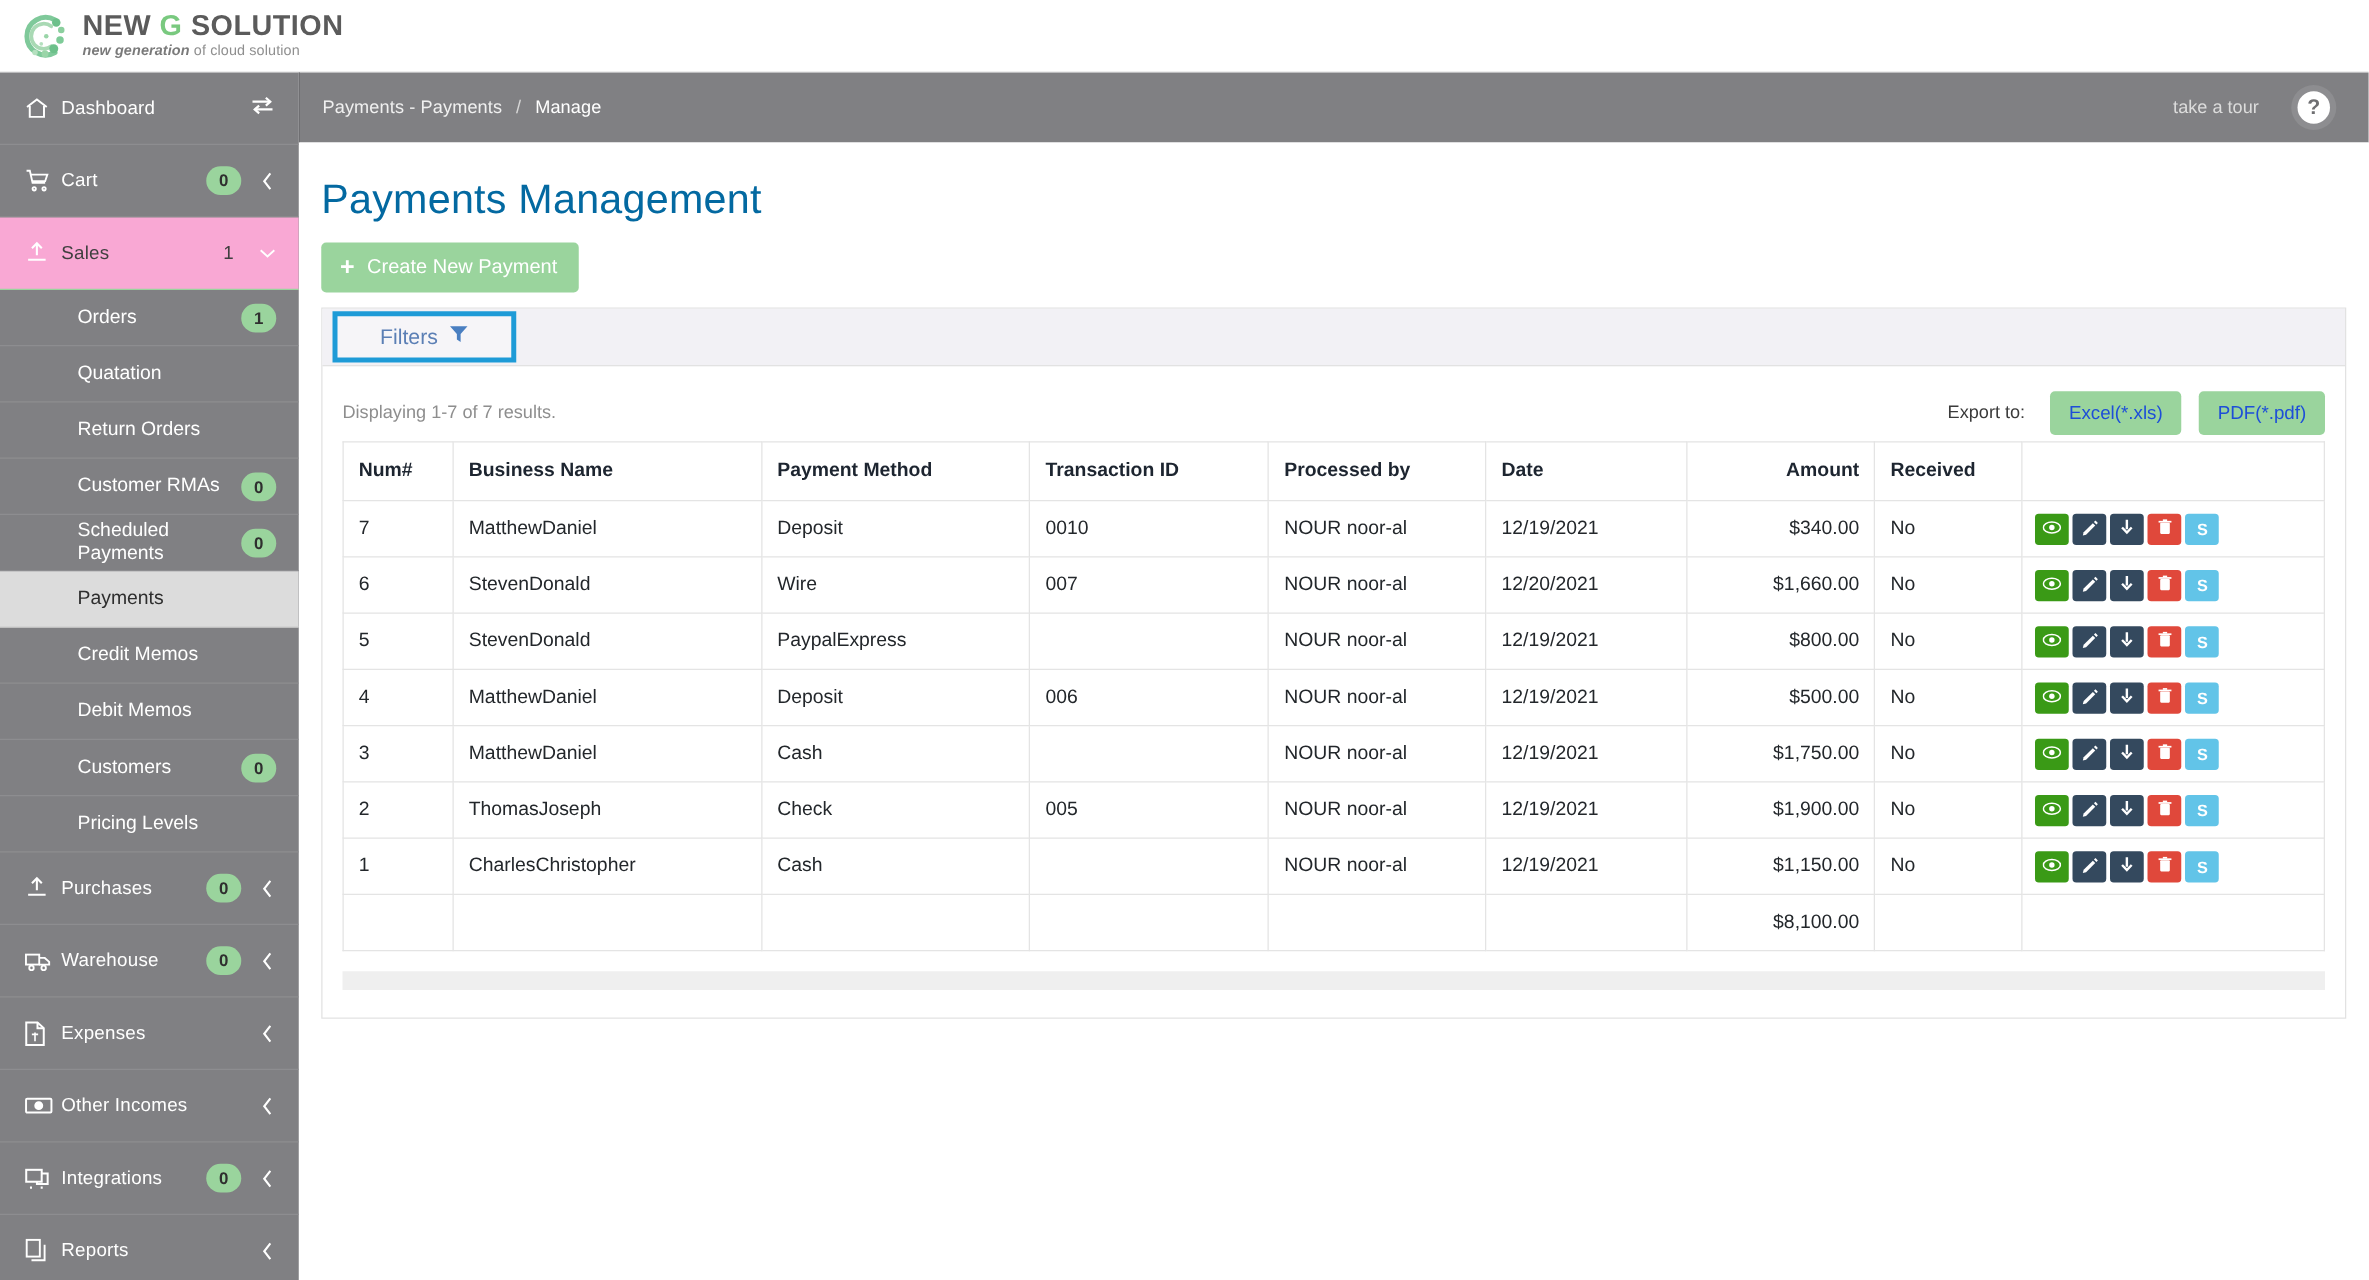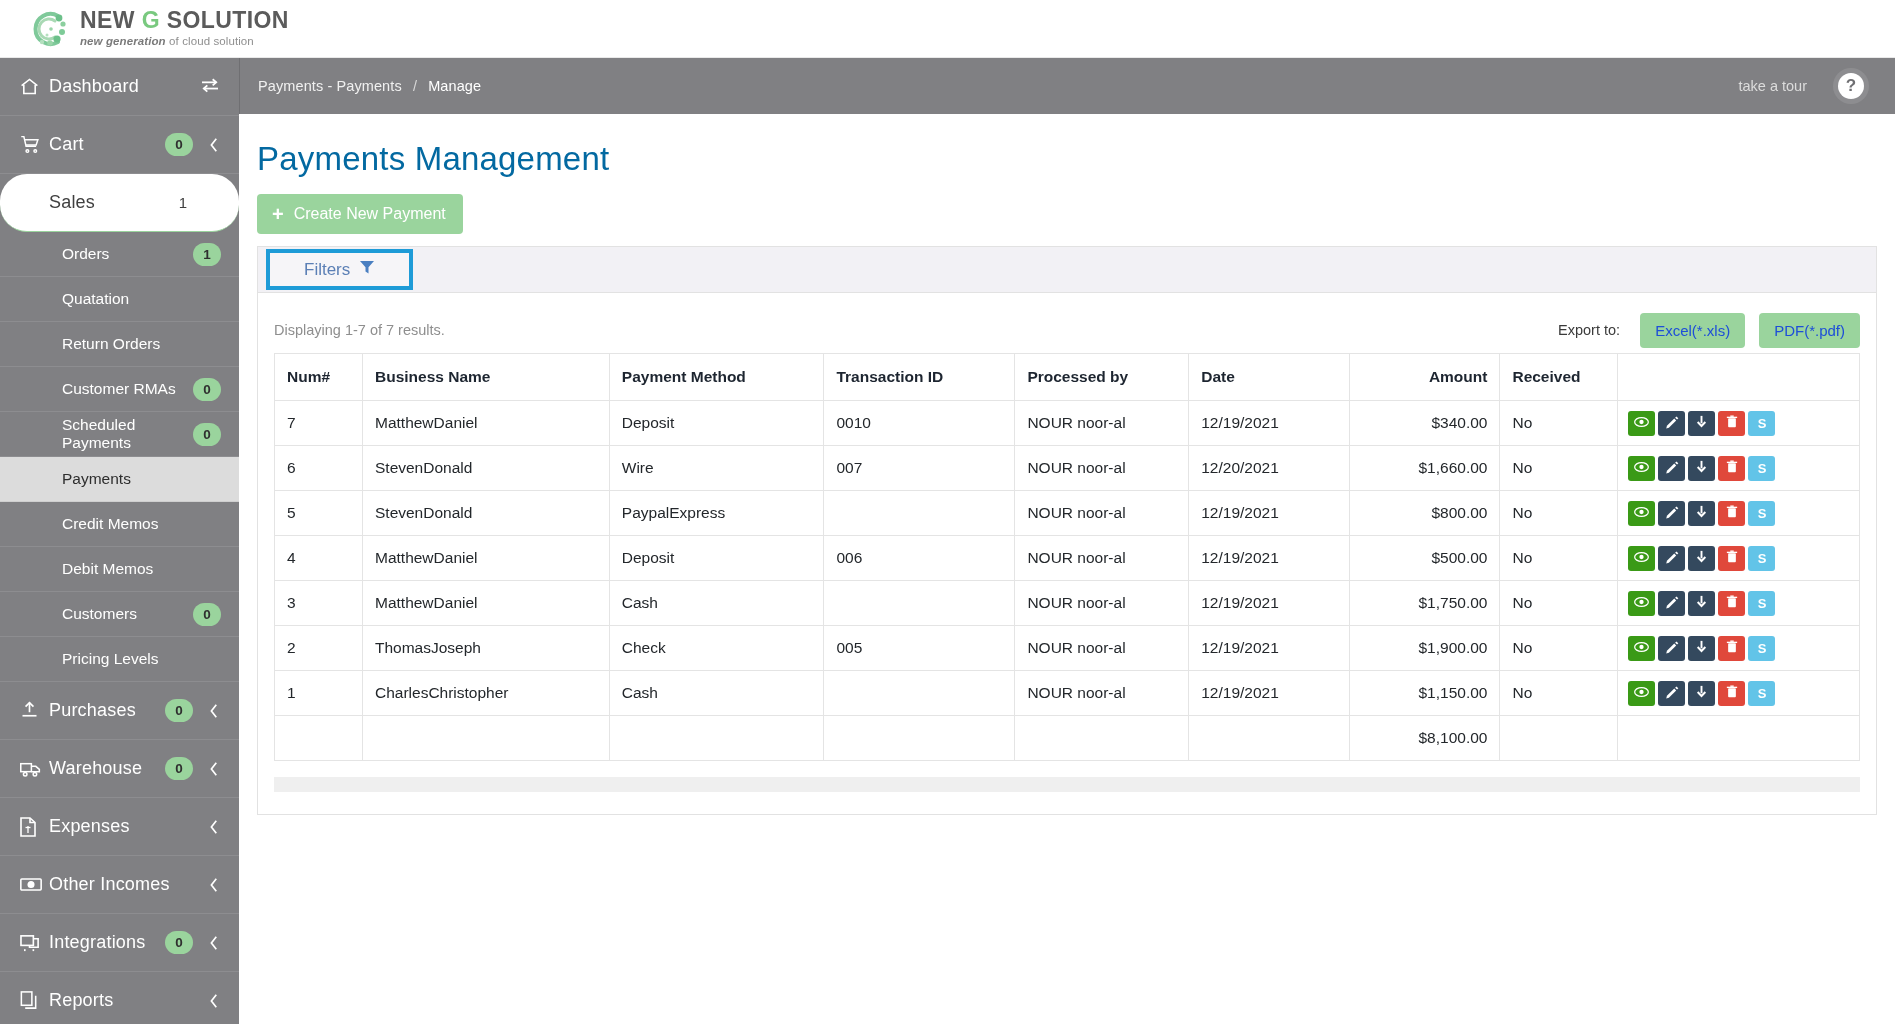--- a/index.html
+++ b/index.html
@@ -6,21 +6,21 @@
   html, body {
     width: 1895px; height: 1024px;
     font-family: "Liberation Sans", sans-serif;
     background: #ffffff; overflow: hidden;
   }
   #app { position: relative; width: 1895px; height: 1024px; display: flex; flex-direction: column; }
 
   
   .logobar {
     height: 58px; background: #ffffff; flex: 0 0 58px;
-    display: flex; align-items: center; padding-left: 26px;
+    display: flex; align-items: center; padding-left: 12px;
     border-bottom: 1px solid #e9e9e9;
   }
   .logo-wrap { display: flex; align-items: center; gap: 10px; }
   .logo-mark { width: 44px; height: 44px; position: relative; flex: 0 0 44px; }
   .logo-text { display: flex; flex-direction: column; line-height: 1; }
   .logo-title { font-size: 23px; font-weight: bold; letter-spacing: .4px; color: #5b5b5b; }
   .logo-title .g { color: #79c97f; }
   .logo-sub { font-size: 11.5px; color: #8f8f8f; margin-top: 4px; letter-spacing: .1px; }
   .logo-sub i { font-style: italic; font-weight: bold; color: #7a7a7a; }
 
@@ -31,22 +31,22 @@
     width: 239px; flex: 0 0 239px; background: #808083;
     overflow: hidden; position: relative;
   }
   .nav-item {
     height: 58px; display: flex; align-items: center;
     padding: 0 18px 0 19px; color: #ffffff;
     border-bottom: 1px solid #8d8d90; position: relative;
     cursor: pointer;
   }
   .nav-item .ico { width: 30px; flex: 0 0 30px; display: flex; align-items: center; }
-  .nav-item .lbl { font-size: 18px; flex: 1 1 auto; letter-spacing: .2px; }
-  .nav-item.active { background: #ffffff; color: #3c3c3c; border-bottom-color: #9ad49d; border-radius: 27px; }
+  .nav-item .lbl { font-size: 15px; flex: 1 1 auto; letter-spacing: .2px; }
+  .nav-item.active { background: #f9a8d4; color: #3c3c3c; border-bottom-color: #9ad49d; }
   .nav-item.active .lbl { color: #3f3f3f; }
   .nav-item.active::after {
     content: ""; position: absolute; right: -13px; top: 50%;
     transform: translateY(-50%);
     border-top: 13px solid transparent; border-bottom: 13px solid transparent;
     border-left: 13px solid #9ad49d;
   }
   .badge {
     min-width: 28px; height: 23px; border-radius: 12px; background: #9ad49d;
     color: #2f2f2f; font-size: 13.5px; font-weight: bold;

